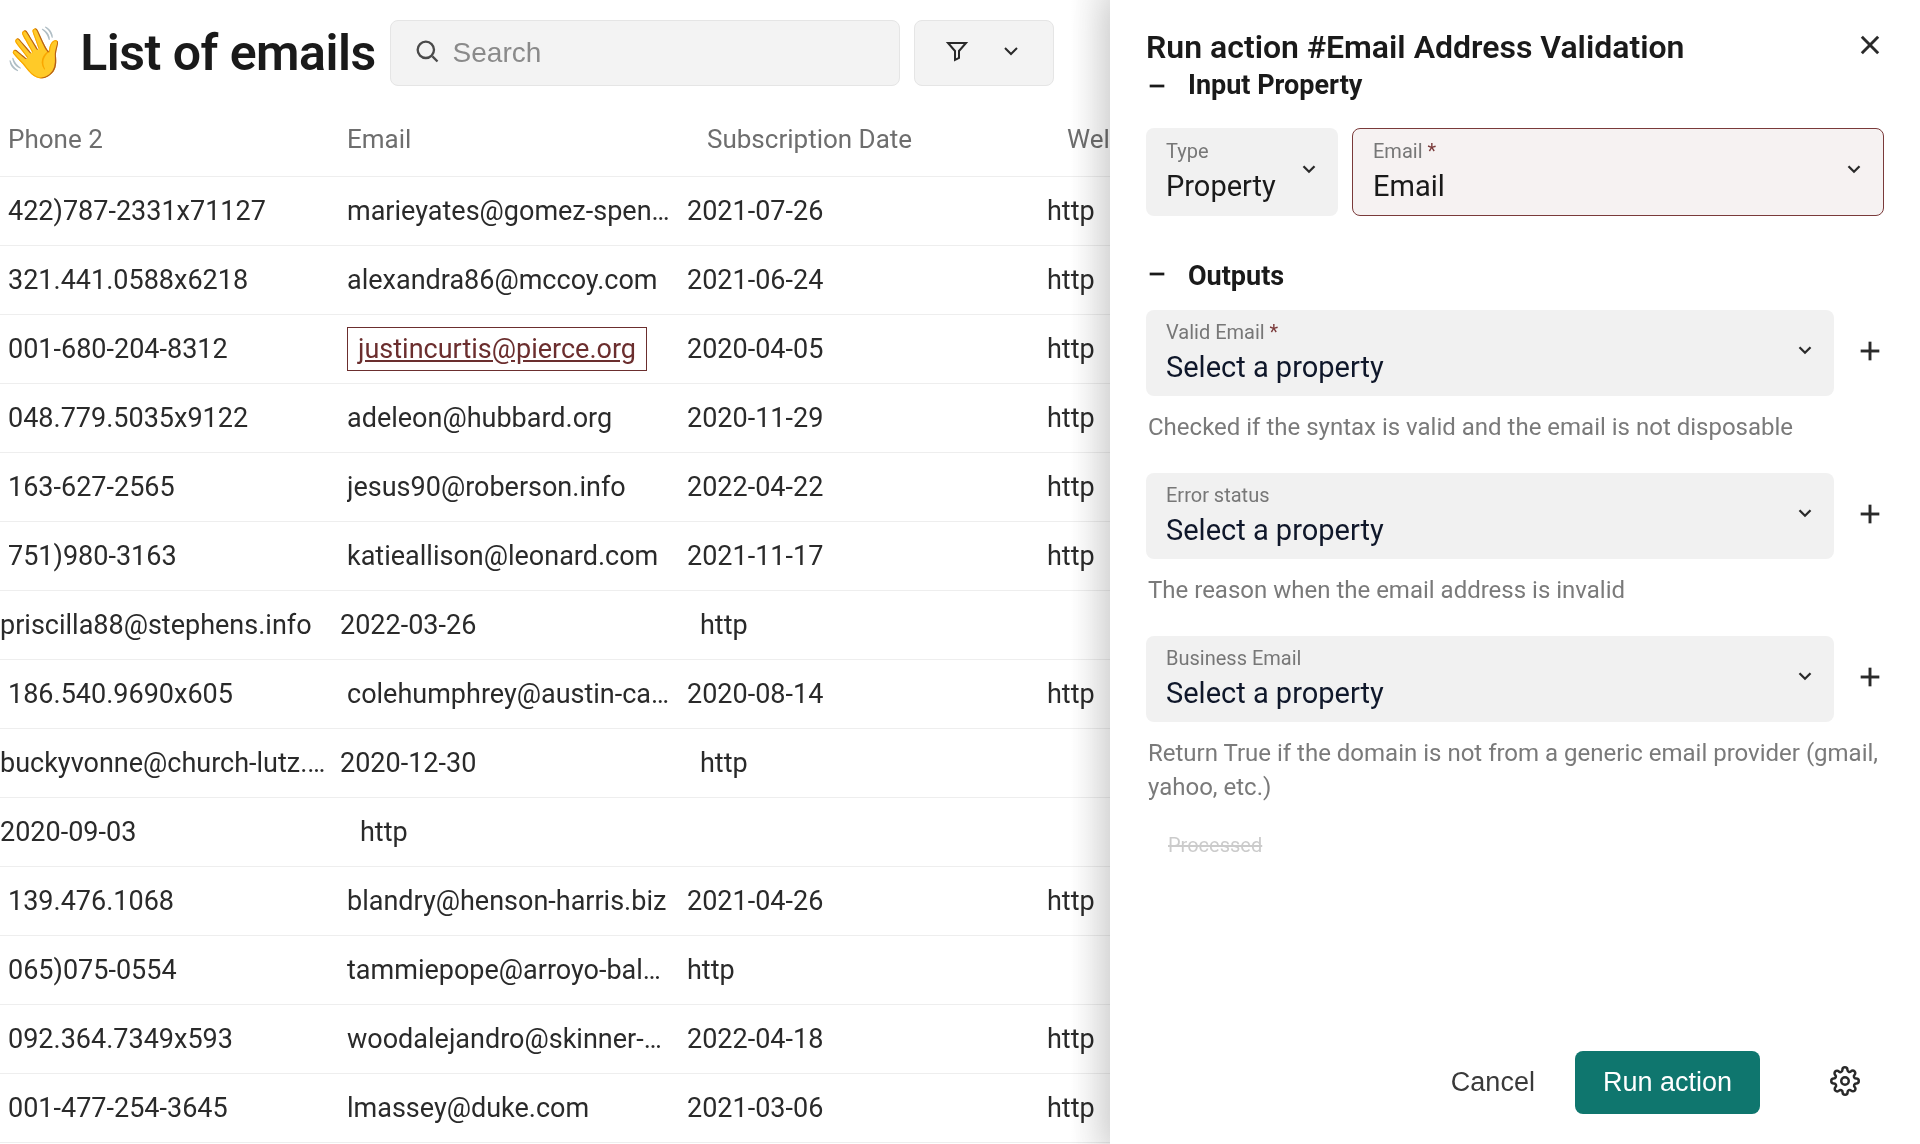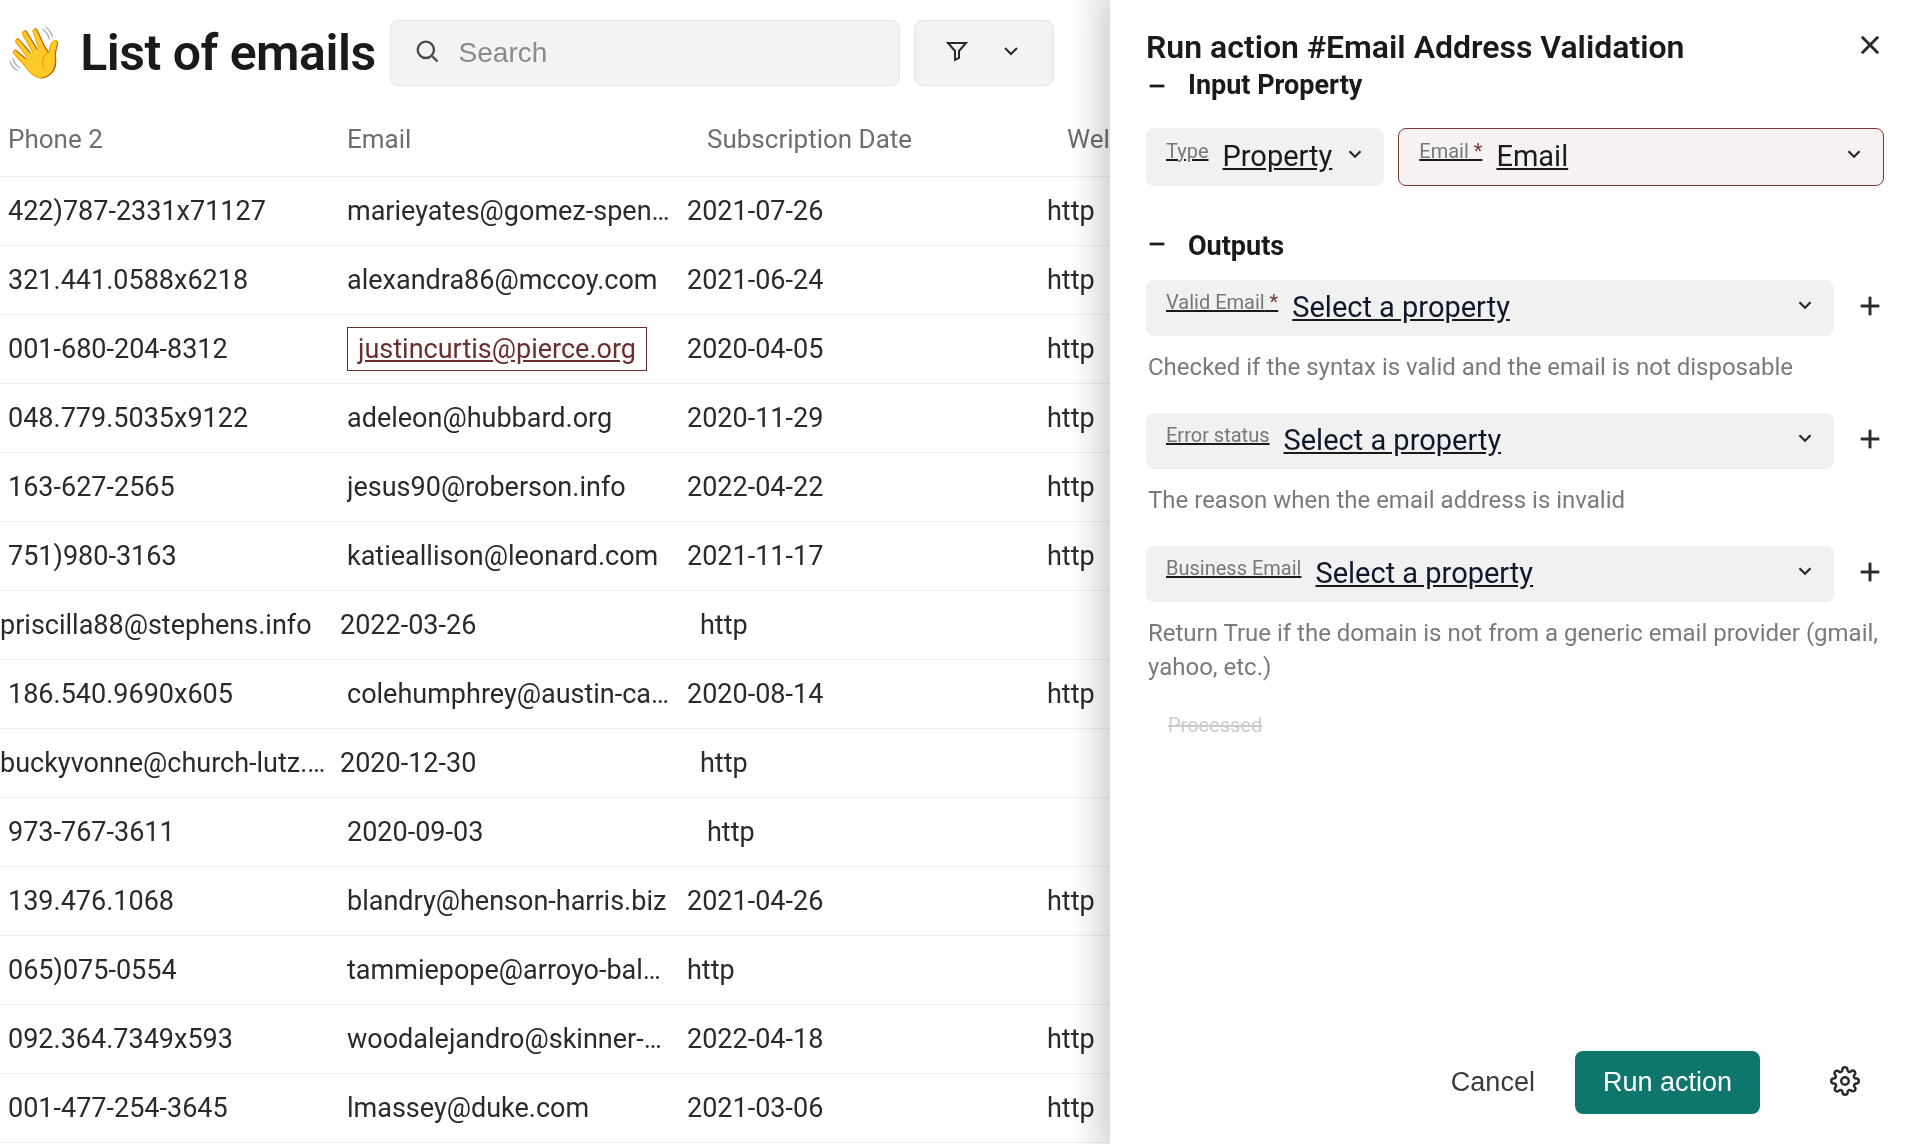--- a/index.html
+++ b/index.html
@@ -32,21 +32,21 @@
     }
     .search-box {
       display: flex;
       align-items: center;
       background: #f3f3f3;
       border: 1px solid #e5e5e5;
       border-radius: 8px;
       height: 66px;
       padding: 0 22px;
       flex: 0 0 510px;
-      gap: 18px;
+      gap: 12px;
     }
     .search-box svg { width: 28px; height: 28px; stroke: #4a4a4a; stroke-width: 2; fill: none; }
     .search-input {
       border: none;
       background: transparent;
       font-size: 28px;
       color: #8a8a8a;
       outline: none;
       width: 100%;
     }
@@ -162,21 +162,21 @@
       display: flex;
       align-items: center;
       justify-content: space-between;
       gap: 12px;
       position: relative;
     }
     .select-box.bordered {
       background: #f6f2f2;
       border: 1.5px solid #7a3a3a;
     }
-    .select-inner { display: flex; flex-direction: row; gap: 14px; text-decoration: underline; }
+    .select-inner { display: flex; flex-direction: column; gap: 6px; }
     .select-label {
       font-size: 20px;
       color: #777;
     }
     .select-label.req::after { content: " *"; color: #7a3a3a; }
     .select-value {
       font-size: 29px;
       color: #1a1a1a;
     }
     .select-value.placeholder { color: #0f172a; }
@@ -326,21 +326,20 @@
         <div class="cell col-email">colehumphrey@austin-cald…</div>
         <div class="cell col-date">2020-08-14</div>
         <div class="cell col-web">http</div>
       </div>
       <div class="row">
         <div class="cell col-email">buckyvonne@church-lutz.co…</div>
         <div class="cell col-date">2020-12-30</div>
         <div class="cell col-web">http</div>
       </div>
       <div class="row">
-        <div class="cell col-phone">973-767-3611</div>
         <div class="cell col-date">2020-09-03</div>
         <div class="cell col-web">http</div>
       </div>
       <div class="row">
         <div class="cell col-phone">139.476.1068</div>
         <div class="cell col-email">blandry@henson-harris.biz</div>
         <div class="cell col-date">2021-04-26</div>
         <div class="cell col-web">http</div>
       </div>
       <div class="row">

